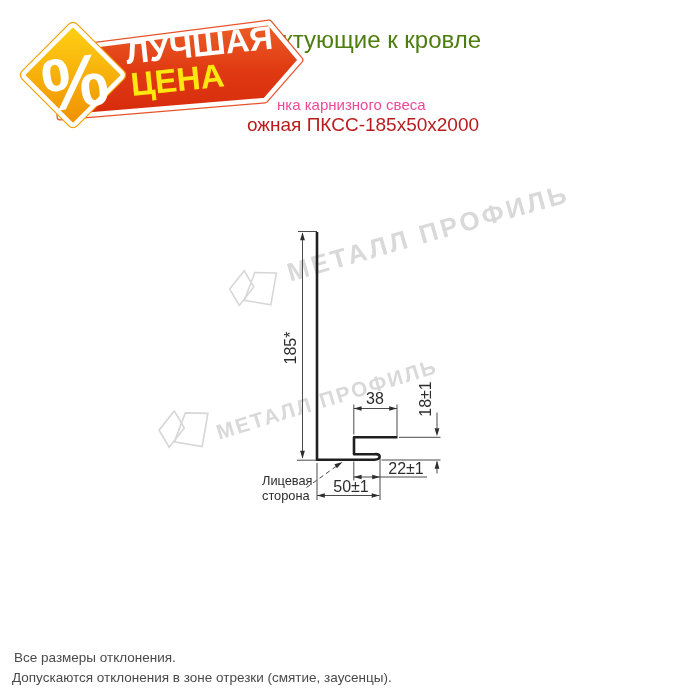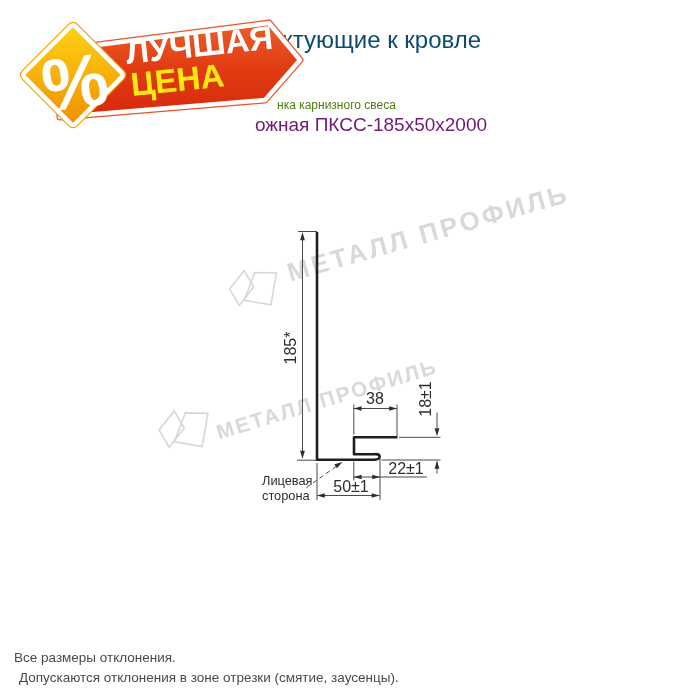--- a/index.html
+++ b/index.html
@@ -10,32 +10,32 @@
     overflow: hidden;
     font-family: "Liberation Sans", sans-serif;
     color: #3c3c3c;
   }
   .abs { position: absolute; }
 
   
   .title {
     left: 282px; top: 27px;
     font-size: 24px; line-height: 26px;
-    color: #0c4a6e;
+    color: #4d7c0f;
     white-space: nowrap;
   }
   .sub1 {
     left: 277px; top: 95px;
-    font-size: 12px; line-height: 20px;
-    color: #4d7c0f; white-space: nowrap;
+    font-size: 15px; line-height: 20px;
+    color: #ec4899; white-space: nowrap;
   }
   .sub2 {
     left: 247px; top: 115px;
     font-size: 19px; line-height: 20px;
-    color: #701a75; white-space: nowrap; margin-left: 8px;
+    color: #b91c1c; white-space: nowrap;
   }
 
   
   .badge-svg { left: 0; top: 0; }
   .badge-svg text { font-family: "Liberation Sans", sans-serif; font-weight: bold; }
 
   
   .wm-text {
     color: #d9d9d9;
     font-weight: bold;
@@ -55,21 +55,21 @@
     fill: #2d2d2d;
   }
   .dim-num { font-size: 16px; }
   .face-label { font-size: 12.8px; }
   .thin { stroke: #4a4a4a; stroke-width: 1; fill: none; }
   .thick { stroke: #1f1f1f; stroke-width: 2.6; fill: none; stroke-linejoin: round; }
   .arrows { fill: #2d2d2d; stroke: none; }
 
   
   .note1 { left: 14px; top: 650px; font-size: 13.5px; color: #4a4a4a; white-space: nowrap; }
-  .note2 { left: 19px; top: 670px; font-size: 13.5px; color: #4a4a4a; white-space: nowrap; }
+  .note2 { left: 12px; top: 670px; font-size: 13.5px; color: #4a4a4a; white-space: nowrap; }
 </style>
 </head>
 <body>
 
 <svg class="abs" style="left:227px; top:266px; transform:rotate(-12deg);" width="54" height="44" viewBox="0 0 54 44">
   <path class="wm-logo" d="M3 18 L21 3 L27 21 L9 36 Z"></path>
   <path class="wm-logo" d="M15 32 L31 7 L52 12 L40 42 Z"></path>
 </svg>
 <div class="abs wm-text" style="left:288px; top:258px;">МЕТАЛЛ ПРОФИЛЬ</div>
 

